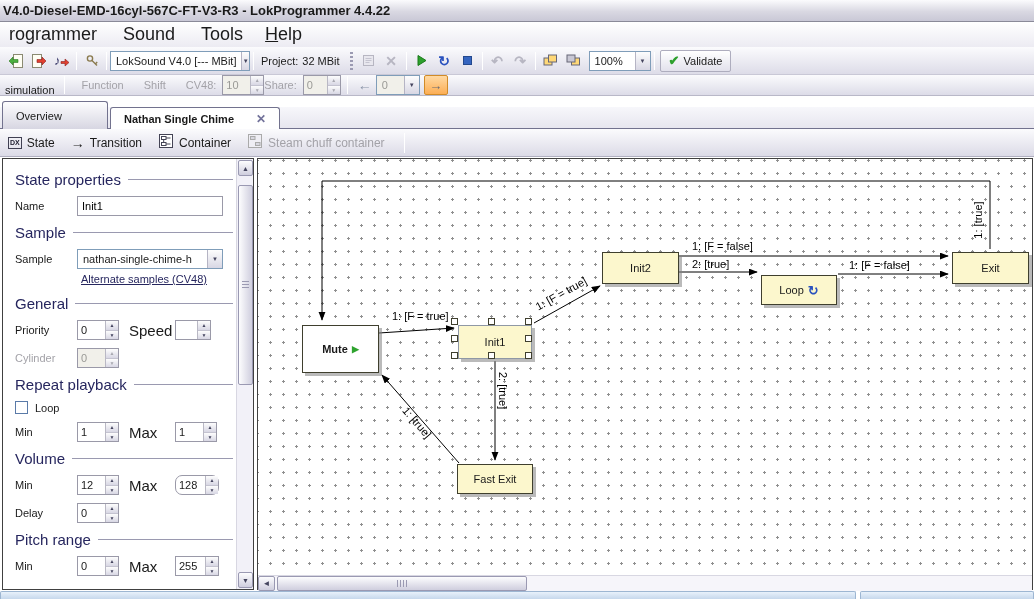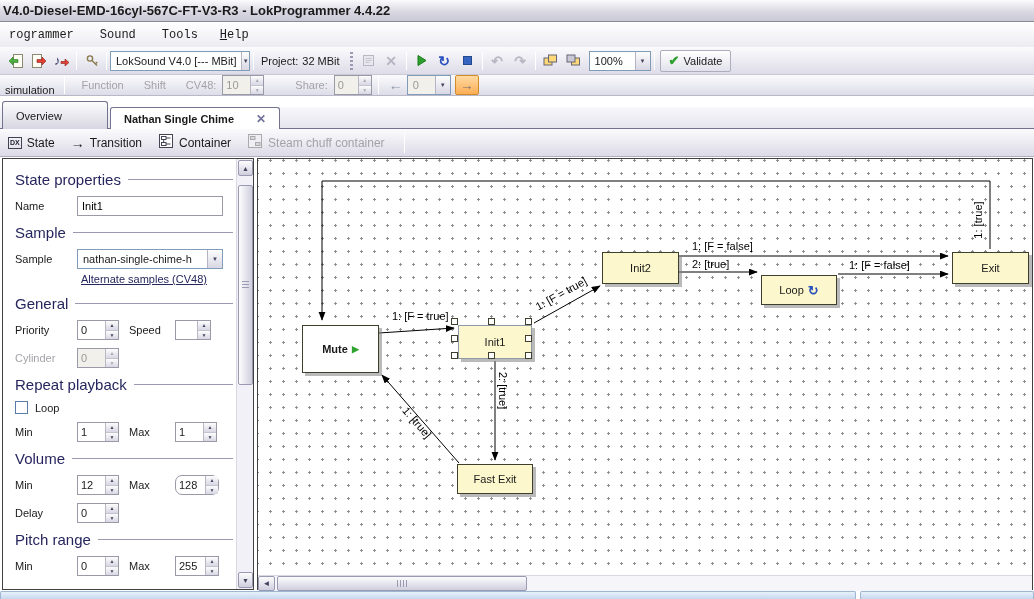--- a/index.html
+++ b/index.html
@@ -6,21 +6,21 @@
   html,body { width:1034px; height:599px; overflow:hidden; }
   body { font-family:"Liberation Sans", sans-serif; font-size:11px; color:#1a1a1a; background:#fff; position:relative; }
 
   
   .titlebar { position:absolute; left:0; top:0; width:1034px; height:22px;
     background:linear-gradient(#fbfbfd 0%, #d9d8e2 55%, #c9c8d6 100%);
     border-bottom:1px solid #8a8a98; display:flex; align-items:center; padding-left:3px;
     font-weight:bold; font-size:13px; }
   .menubar { position:absolute; left:0; top:22px; width:1034px; height:25px;
     background:linear-gradient(#ffffff, #ecebf2); display:flex; align-items:center; }
-  .menu-item { padding:3px 9px; font-size:12px;font-family:Liberation Mono, monospace; }
+  .menu-item { padding:3px 9px; font-size:18px; }
   .menu-item u { text-decoration:underline; }
   .toolbar1 { position:absolute; left:0; top:47px; width:1034px; height:28px;
     background:linear-gradient(#fbfbfd, #dddce8); border-bottom:1px solid #c9c8d6;
     display:flex; align-items:center; padding:0 4px; }
   .toolbar2 { position:absolute; left:0; top:75px; width:1034px; height:21px;
     background:linear-gradient(#fbfbfd, #dddce8); border-bottom:1px solid #b9b8c8;
     display:flex; align-items:center; padding:0 3px; }
   .gapstrip { position:absolute; left:0; top:96px; width:1034px; height:11px; background:#ffffff; }
   .tabbar { position:absolute; left:0; top:107px; width:1034px; height:22px;
     background:linear-gradient(#f7f7fb, #e6e5ee); display:flex; align-items:flex-end; padding-left:2px; }
@@ -75,21 +75,21 @@
   .dg-item.disabled { color:#a3a2a8; }
 
   
   .panel { position:absolute; left:2px; top:158px; width:252px; height:432px;
     border:1px solid #404040; background:#fff; overflow:hidden; }
   .panel-content { position:absolute; left:0; top:0; width:234px; height:100%; padding:6px 0 0 12px; }
   .sec-head { display:flex; align-items:center; color:#26265e; font-size:15px; margin:6px 0 8px 0; }
   .sec-head .rule { flex:1; border-top:1px solid #9a99b0; margin-left:7px; margin-right:4px; }
   .frow { display:flex; align-items:center; margin-bottom:8px; }
   .flabel { width:62px; font-size:11px; }
-  .flabel2 { width:56px; font-size:11px; padding-left:10px; }
+  .flabel2 { width:56px; font-size:15px; padding-left:10px; }
   .tinput { border:1px solid #9a99a8; height:20px; width:146px; font-family:"Liberation Sans",sans-serif;
     font-size:11px; padding:0 4px; }
   .alt-link { color:#26265e; text-decoration:underline; font-size:11px; margin:2px 0 4px 66px; display:inline-block; }
   .checkbox { width:13px; height:13px; border:1px solid #5a7aa8; background:#fff; margin-right:7px; }
 
   
   .vscroll { position:absolute; right:0; top:0; width:17px; height:100%; background:#f2f1f8; border-left:1px solid #d8d7e2; }
   .sbtn { position:absolute; left:1px; width:15px; height:16px; background:linear-gradient(#fdfdfe,#cfcede);
     border:1px solid #9a99b2; border-radius:2px; display:flex; align-items:center; justify-content:center;
     font-size:7px; color:#44445e; }
@@ -220,21 +220,21 @@
   <span class="dim" style="padding:0 10px 0 14px;">Function</span>
   <span class="dim" style="padding:0 10px;">Shift</span>
   <span class="dim" style="padding:0 6px 0 10px;">CV48:</span>
   <div class="spinner disabled" style="width:42px;">
     <span class="sval" style="flex:1">10</span>
     <span class="sbtns">
         <span>▲</span>
         <span>▼</span>
       </span>
   </div>
-  <span class="dim" style="padding:0 6px 0 31px;">Share:</span>
+  <span class="dim" style="padding:0 6px 0 0;">Share:</span>
   <div class="spinner disabled" style="width:38px;">
     <span class="sval" style="flex:1">0</span>
     <span class="sbtns">
         <span>▲</span>
         <span>▼</span>
       </span>
   </div>
   <span class="vsep" style="margin:0 6px;"></span>
   <span class="arrow-gray">←</span>
   <div class="combo disabled" style="width:44px;">

